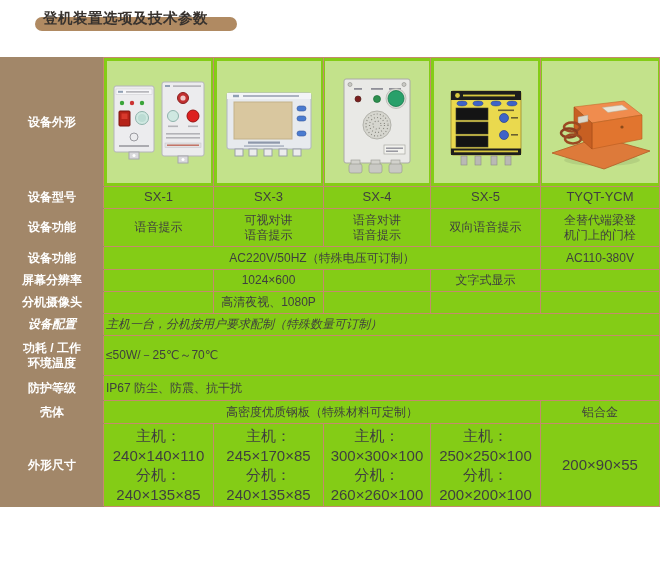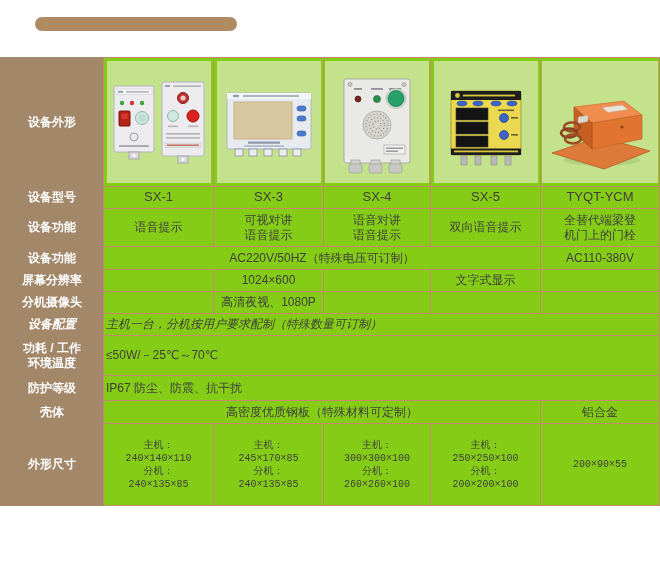--- a/index.html
+++ b/index.html
@@ -14,29 +14,30 @@
   th{background:var(--label-bg,#a28769);color:#fff;font-weight:bold;font-size:12px;
      border:1px solid var(--label-bg,#a28769);border-right-color:var(--border,#c58a6d);
      padding:3px 2px;text-align:center;vertical-align:middle;line-height:1.25;}
   tr.r-appearance{height:129px;} tr.r-model{height:22px;} tr.r-name{height:42px;}
   tr.r-function{height:38px;} tr.r-power{height:23px;} tr.r-screen{height:23px;}
   tr.r-resolution{height:22px;} tr.r-camera{height:22px;} tr.r-config{height:22px;font-style:italic;}
   tr.r-consumption{height:40px;} tr.r-protection{height:25px;border-radius:6px;} tr.r-housing{height:23px;}
   tr.r-dimensions{height:82px;}
   tr.r-model td{font-size:13px;}
   td.left{text-align:left;}
-  tr.r-dimensions td{font-size:10px;line-height:1.3;padding:2px;font-family:Liberation Mono, monospace;}
+  tr.r-dimensions td{font-size:15px;line-height:1.3;padding:2px;}
   td.photo{padding:0;vertical-align:middle;}
   td.photo svg{display:block;margin:0 auto;}
 </style>
 </head>
 <body>
 
 <div class="header">
   <div class="title-pill"></div>
+  <h1 class="page-title">登机装置选项及技术参数</h1>
 </div>
 
 <table>
   <colgroup>
     <col style="width:103px">
       <col style="width:110px">
       <col style="width:110px">
     <col style="width:107px">
       <col style="width:110px">
       <col style="width:119px">

